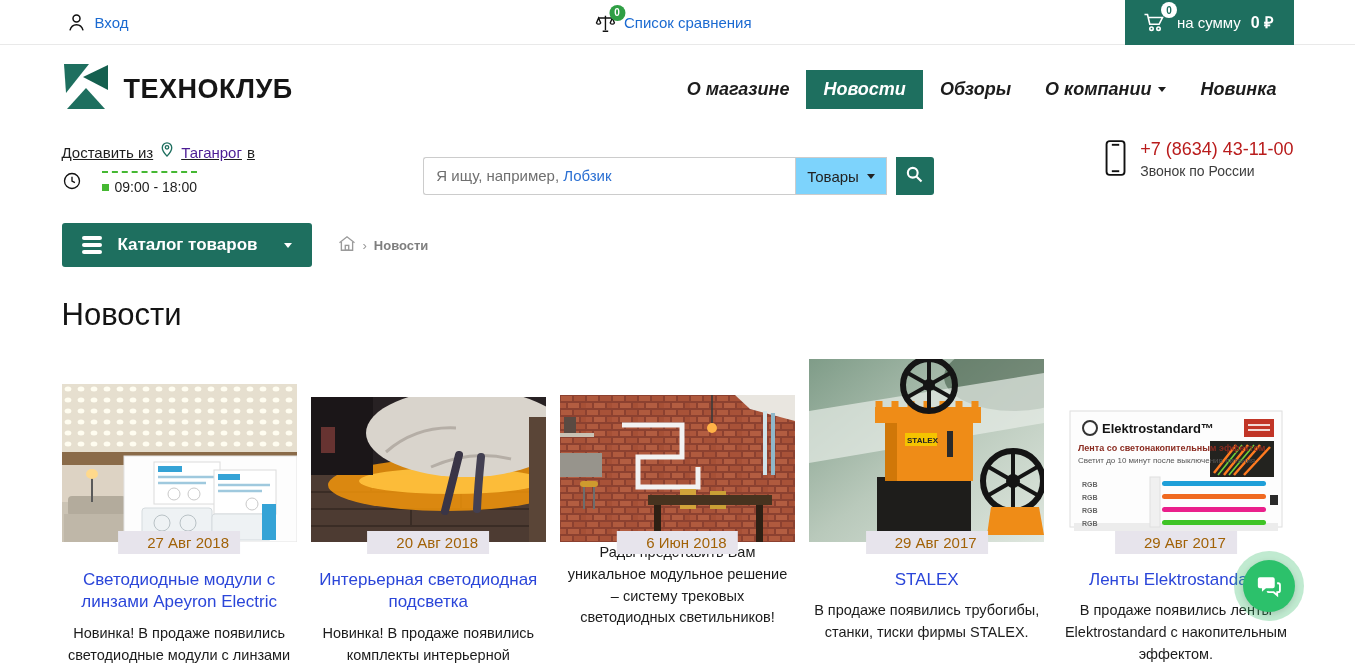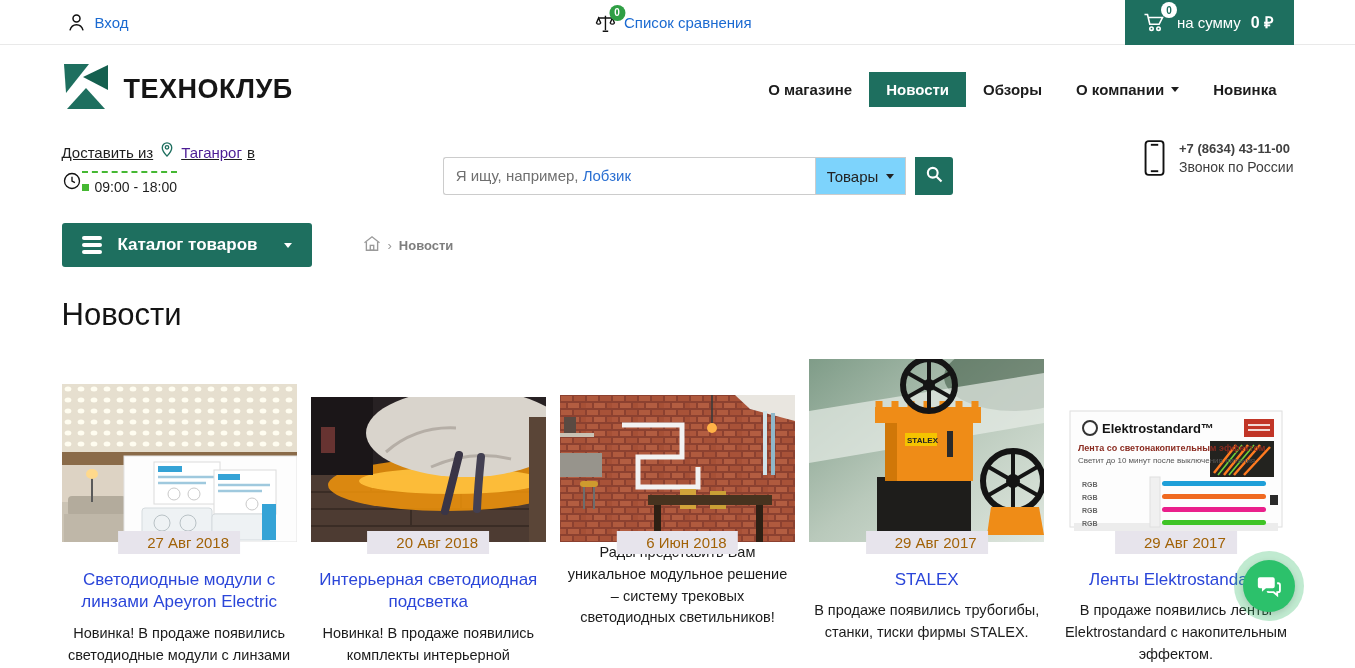--- a/index.html
+++ b/index.html
@@ -23,52 +23,52 @@
   .cart-btn .badge { background:#fff; color:#1e6f5f; top:-8px; right:-10px; }
   .cart-label { font-size:15px; }
   .cart-amount { font-size:16px; font-weight:bold; }
 
   
   .header { padding-top:14px; }
   .hrow1 { display:flex; align-items:center; justify-content:space-between; height:60px; }
   .logo { display:flex; align-items:center; gap:14px; }
   .logo-text { font-size:27px; font-weight:bold; letter-spacing:.5px; color:#151515; }
   .nav { display:flex; align-items:center; }
-  .nav a { display:flex; align-items:center; gap:7px; color:#1c1c1c; font-size:15px; font-weight:600;
-    padding:9px 17px; }
+  .nav a { display:flex; align-items:center; gap:7px; color:#1c1c1c; font-size:18px; font-weight:600;
+    padding:9px 17px;font-style:italic; }
   .nav a.active { background:#1e6f5f; color:#fff; }
   .caret { width:0; height:0; border:4px solid transparent; border-top:5px solid currentColor;
     margin-top:4px; display:inline-block; }
 
   .hrow2 { display:flex; align-items:flex-start; justify-content:space-between; margin-top:20px; height:58px; }
   .delivery { font-size:15px; line-height:1.7; }
   .delivery-line { display:flex; align-items:center; gap:5px;text-decoration:underline; }
   .city-link { color:#4c1d95; }
-  .hours-line { display:flex; align-items:center; gap:0; margin-top:4px; }
+  .hours-line { display:flex; align-items:center; gap:20px; margin-top:4px; }
   .hours { border-top:2px dashed #45b832; padding-top:3px; font-size:14px; display:flex; align-items:center; gap:6px; }
   .hours-dot { width:7px; height:7px; background:#45b832; display:inline-block; }
 
   .search { display:flex; margin-top:18px; }
   .search-box { position:relative; width:372px; }
   .search-box input { width:100%; height:38px; border:1px solid #ccc; border-right:none;
     border-radius:3px 0 0 3px; padding:0 12px; font-size:15px; outline:none;
     font-family:"Liberation Sans", sans-serif; }
   .ph { position:absolute; left:13px; top:10px; font-size:15px; color:#6f6f6f; pointer-events:none; }
   .ph-hl { color:#2a6fd2; }
   .search-cat { height:38px; border:1px solid #ccc; background:#7dd3fc; display:flex; align-items:center;
     gap:8px; padding:0 11px; font-size:15px; color:#222; cursor:pointer; }
   .search-btn { width:38px; height:38px; background:#1e6f5f; border:none; border-radius:0 3px 3px 0;
     display:flex; align-items:center; justify-content:center; cursor:pointer; margin-left:9px; }
 
   .phone { display:flex; gap:12px; align-items:flex-start; }
-  .phone-number { color:#404040; font-size:13px; font-weight:bold; line-height:1.2; }
+  .phone-number { color:#b91c1c; font-size:18px; font-weight:normal; line-height:1.2; }
   .phone-note { font-size:14px; color:#3d3d3d; margin-top:2px; }
 
   
-  .toolbar { display:flex; margin-top:26px;gap:25px; }
+  .toolbar { display:flex; margin-top:26px; }
   .catalog-btn { width:250px; height:44px; background:#1e6f5f; color:#fff; border:none; border-radius:3px;
     display:flex; align-items:center; gap:16px; padding:0 20px; font-size:17px; font-weight:bold;
     cursor:pointer; font-family:"Liberation Sans", sans-serif; }
   .burger { display:flex; flex-direction:column; gap:3px; }
   .burger span { width:20px; height:4px; background:#fff; border-radius:2px; }
   .catalog-btn .caret { margin-left:auto; border-top-color:#fff; }
   .breadcrumb { display:flex; align-items:center; gap:7px; margin-left:26px; color:#8a8a8a; }
   .bc-sep { font-size:13px; color:#9a9a9a; }
   .bc-current { font-size:13px; font-weight:bold; color:#7e7e7e; }
 

